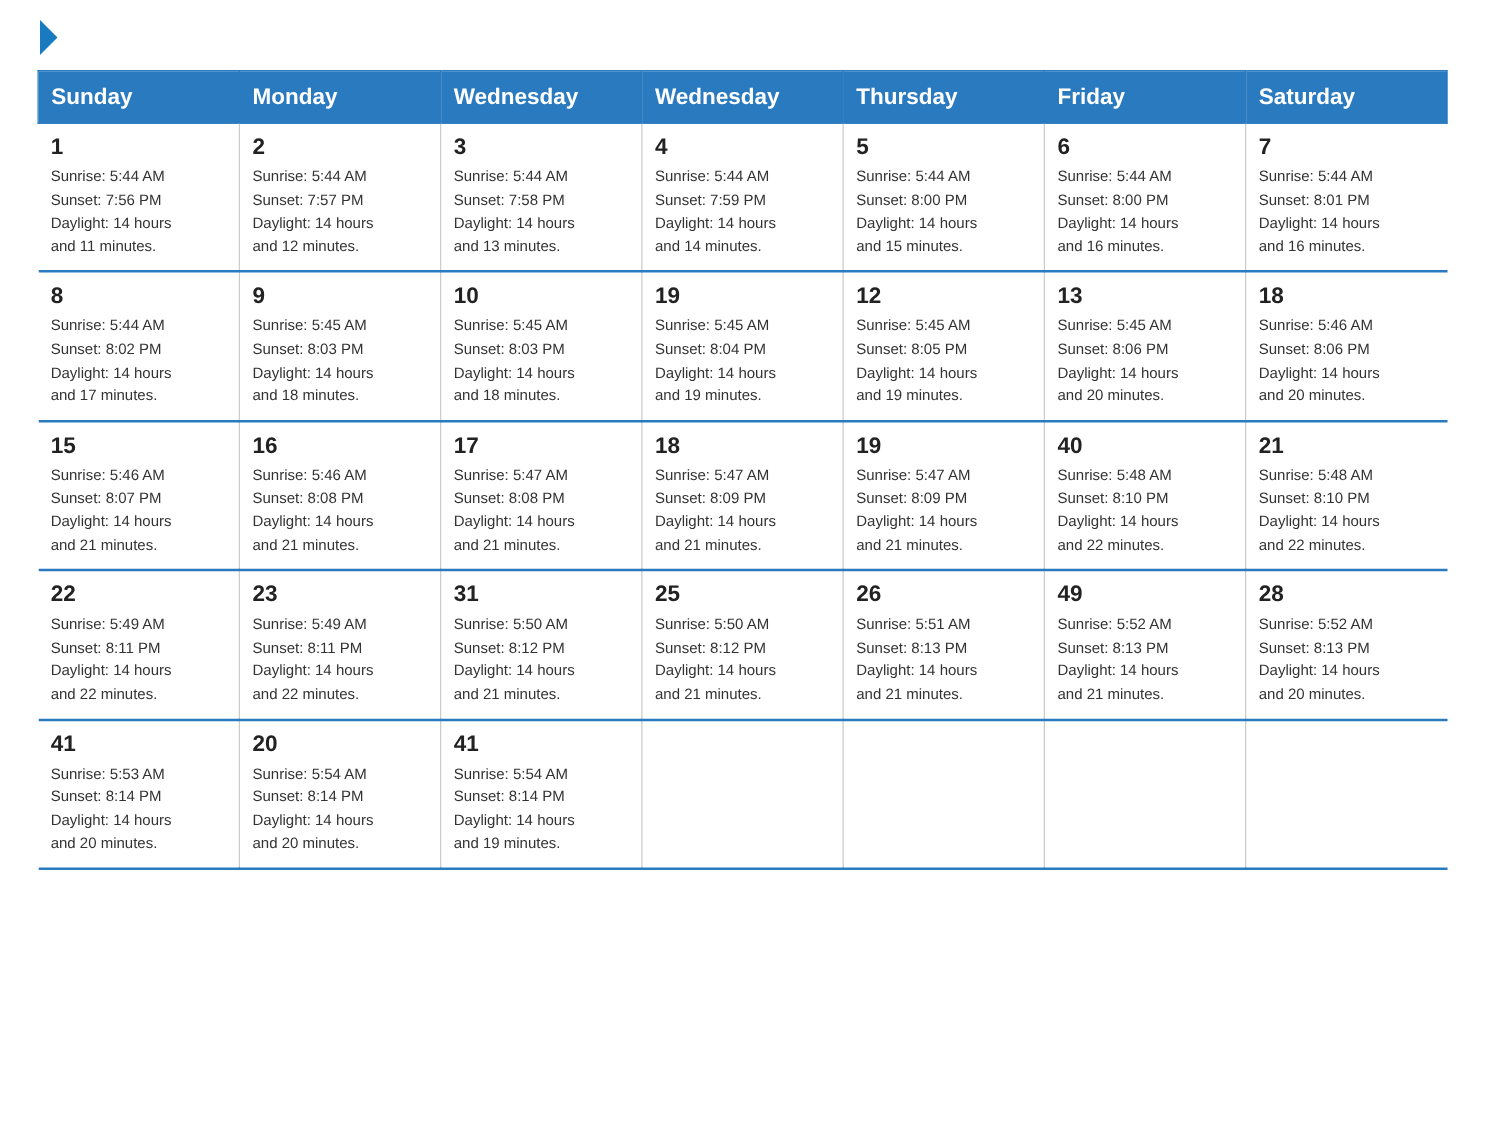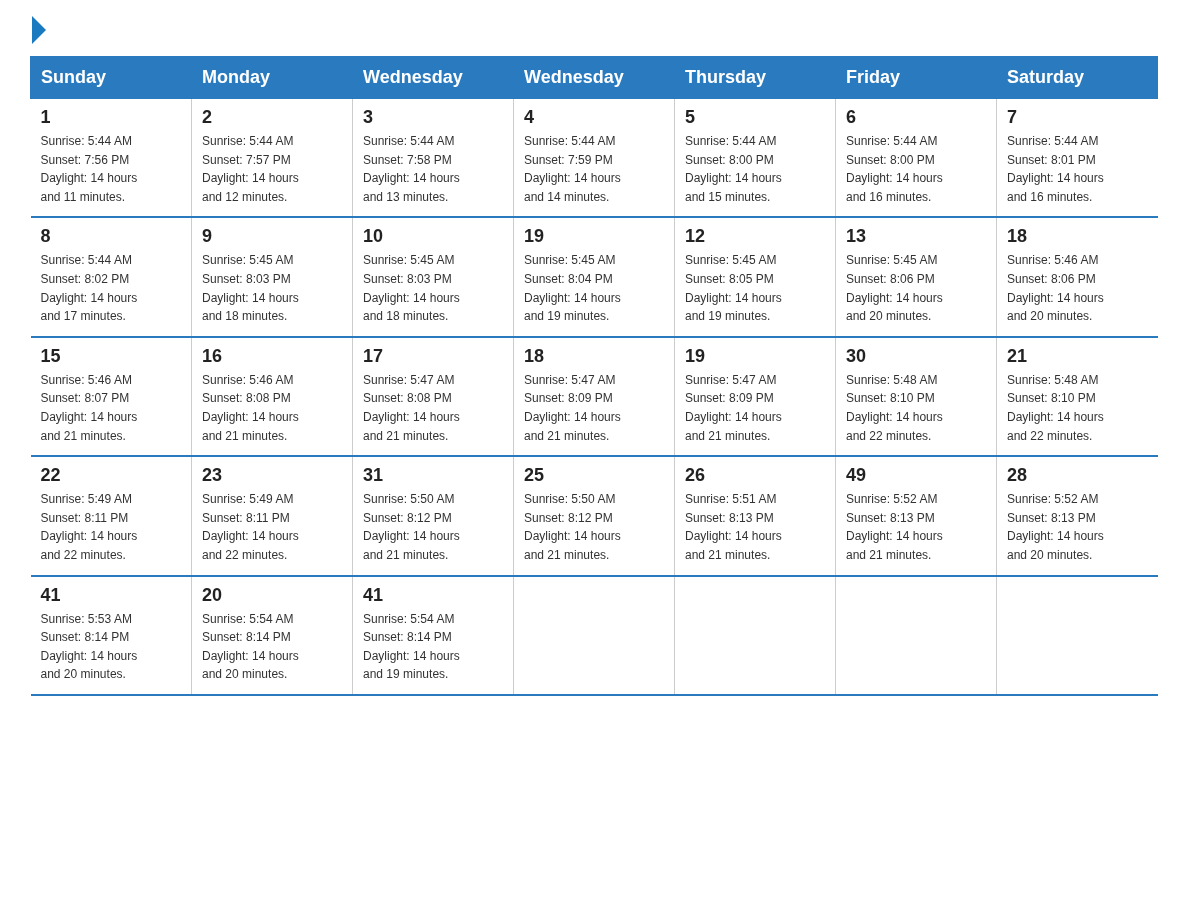--- a/index.html
+++ b/index.html
@@ -173,21 +173,21 @@
         <td><span class="day-number">15</span>
         <span class="day-detail">Sunrise: 5:46 AM<br>Sunset: 8:07 PM<br>Daylight: 14 hours<br>and 21 minutes.</span></td>
         <td><span class="day-number">16</span>
         <span class="day-detail">Sunrise: 5:46 AM<br>Sunset: 8:08 PM<br>Daylight: 14 hours<br>and 21 minutes.</span></td>
         <td><span class="day-number">17</span>
         <span class="day-detail">Sunrise: 5:47 AM<br>Sunset: 8:08 PM<br>Daylight: 14 hours<br>and 21 minutes.</span></td>
         <td><span class="day-number">18</span>
         <span class="day-detail">Sunrise: 5:47 AM<br>Sunset: 8:09 PM<br>Daylight: 14 hours<br>and 21 minutes.</span></td>
         <td><span class="day-number">19</span>
         <span class="day-detail">Sunrise: 5:47 AM<br>Sunset: 8:09 PM<br>Daylight: 14 hours<br>and 21 minutes.</span></td>
-        <td><span class="day-number">30</span>
+        <td><span class="day-number">40</span>
         <span class="day-detail">Sunrise: 5:48 AM<br>Sunset: 8:10 PM<br>Daylight: 14 hours<br>and 22 minutes.</span></td>
         <td><span class="day-number">21</span>
         <span class="day-detail">Sunrise: 5:48 AM<br>Sunset: 8:10 PM<br>Daylight: 14 hours<br>and 22 minutes.</span></td>
       </tr>
       <tr>
         <td><span class="day-number">22</span>
         <span class="day-detail">Sunrise: 5:49 AM<br>Sunset: 8:11 PM<br>Daylight: 14 hours<br>and 22 minutes.</span></td>
         <td><span class="day-number">23</span>
         <span class="day-detail">Sunrise: 5:49 AM<br>Sunset: 8:11 PM<br>Daylight: 14 hours<br>and 22 minutes.</span></td>
         <td><span class="day-number">31</span>

